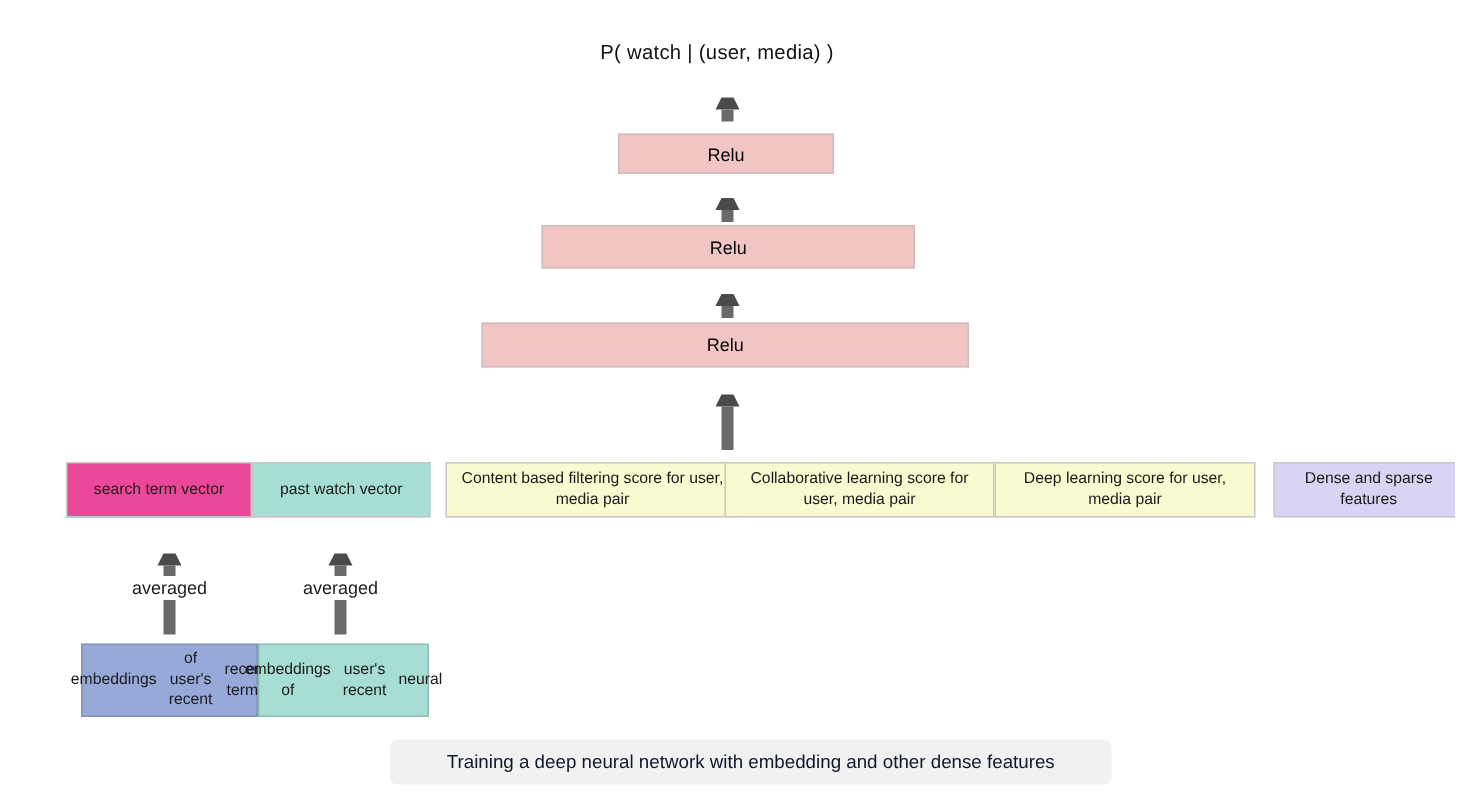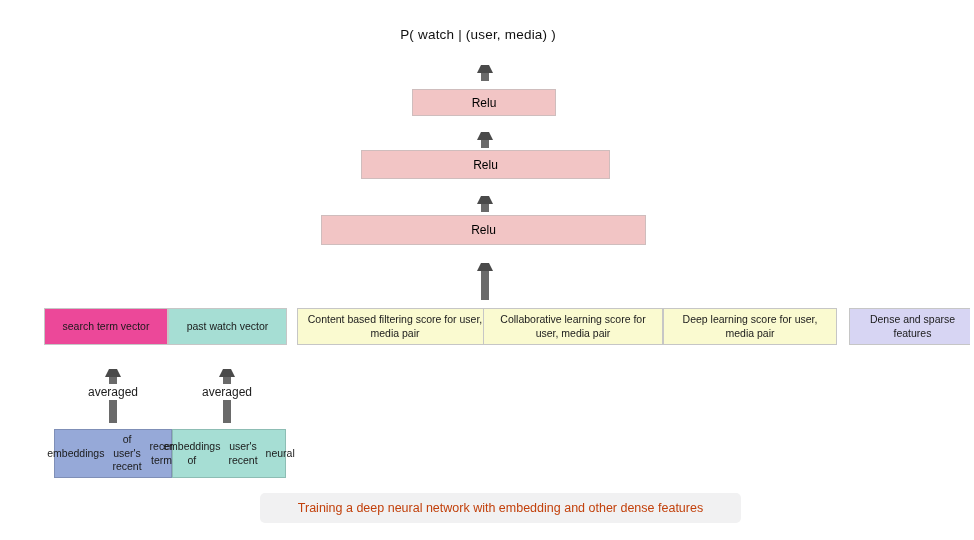--- a/index.html
+++ b/index.html
@@ -120,21 +120,21 @@
     left: 252px;
     top: 485px;
     width: 481px;
     height: 30px;
     background: #f1f1f2;
     border-radius: 5px;
     display: flex;
     align-items: center;
     justify-content: center;
     font-size: 12.5px;
-    color: #c2410c;
+    color: #0f172a;
   }
 </style>
 </head>
 <body>
 
 <div class="canvas">
 
   <div class="output-label">P( watch | (user, media) )</div>
 
   <div class="arrow-up arrow-a">

